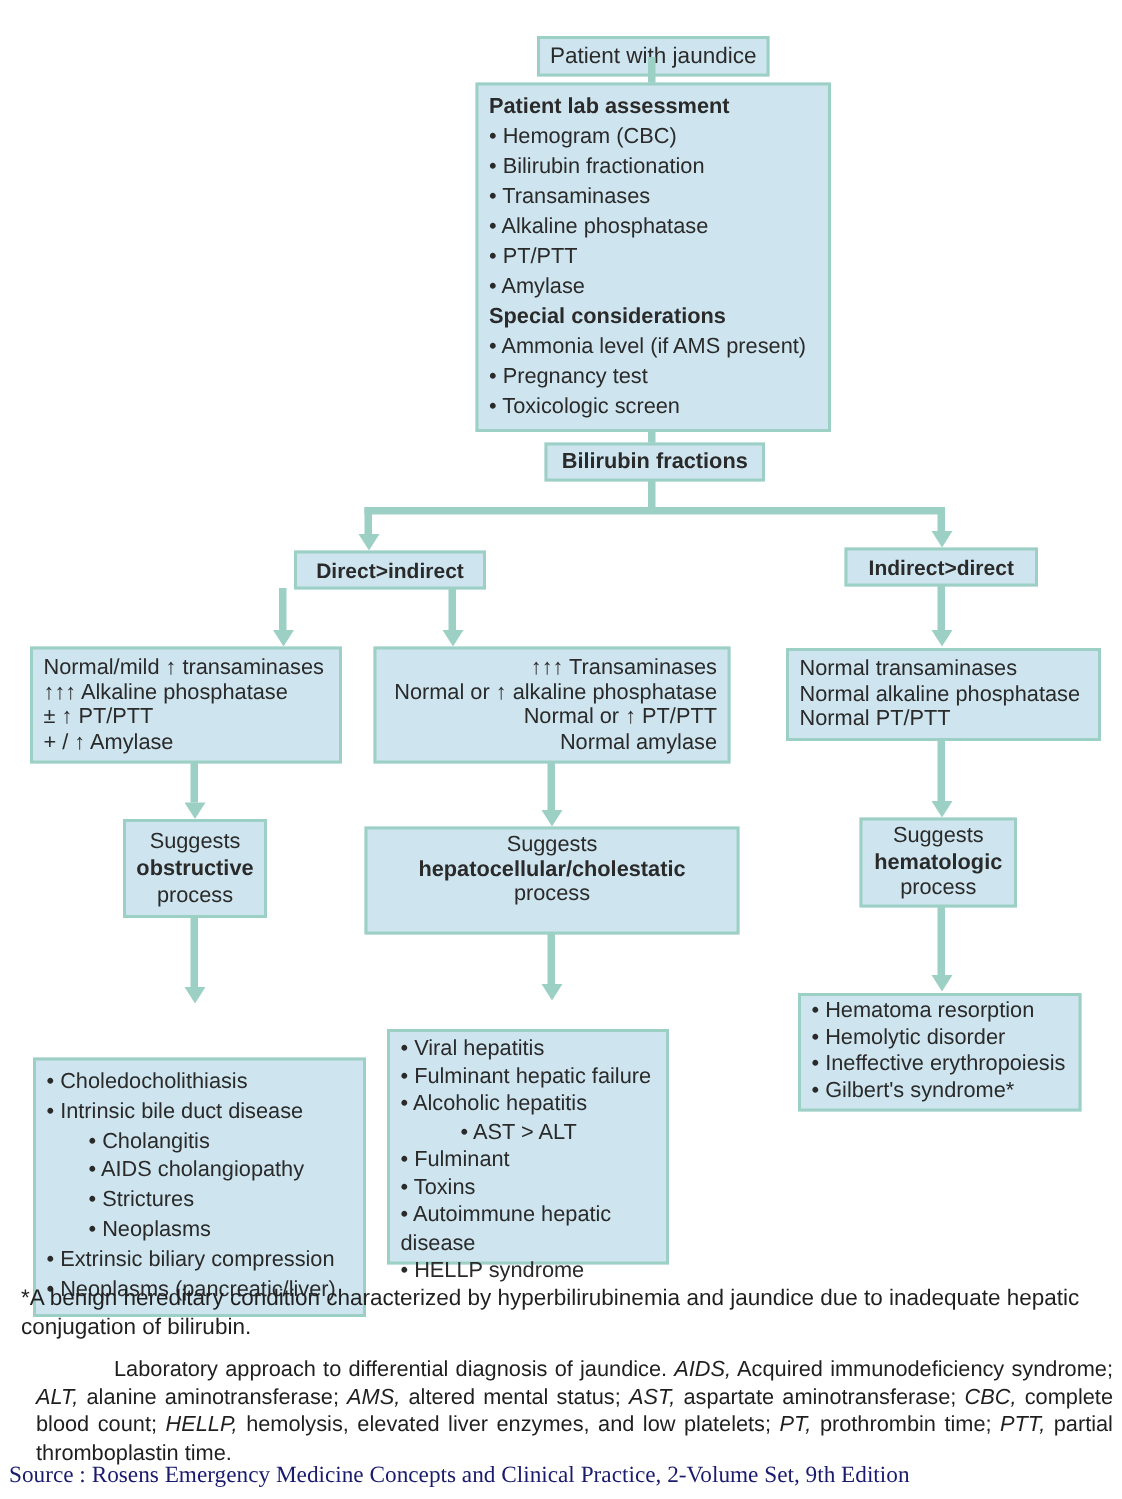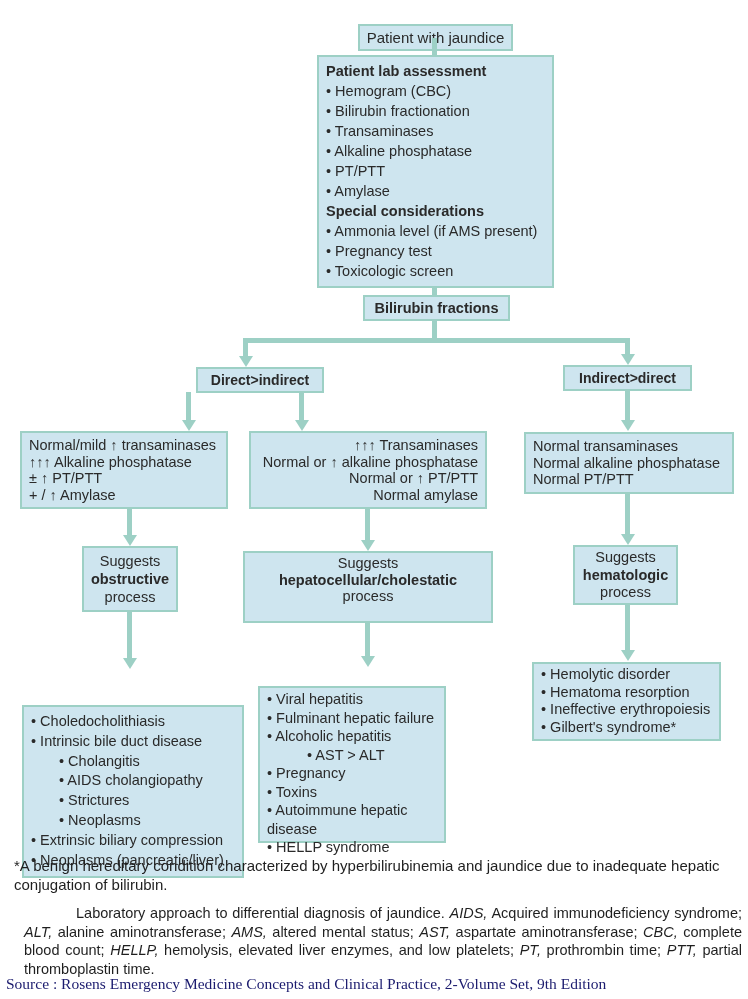--- a/index.html
+++ b/index.html
@@ -128,28 +128,28 @@
       <div class="ind1">• Strictures</div>
       <div class="ind1">• Neoplasms</div>
       <div>• Extrinsic biliary compression</div>
       <div>• Neoplasms (pancreatic/liver)</div>
     </div>
   <div class="box" style="left:258px;top:667px;width:188px;height:157px;padding:2px 7px;line-height:18.5px;margin-top:19px;">
       <div>• Viral hepatitis</div>
       <div>• Fulminant hepatic failure</div>
       <div>• Alcoholic hepatitis</div>
       <div class="ind2">• AST &gt; ALT</div>
-      <div>• Pregnancy</div>
+      <div>• Fulminant</div>
       <div>• Toxins</div>
       <div>• Autoimmune hepatic disease</div>
       <div>• HELLP syndrome</div>
     </div>
   <div class="box" style="left:532px;top:662px;width:189px;height:79px;padding:2px 7px;line-height:17.5px;">
+      <div>• Hematoma resorption</div>
       <div>• Hemolytic disorder</div>
-      <div>• Hematoma resorption</div>
       <div>• Ineffective erythropoiesis</div>
       <div>• Gilbert's syndrome*</div>
     </div>
 
   <div class="footnote">*A benign hereditary condition characterized by hyperbilirubinemia and jaundice due to inadequate hepatic conjugation of bilirubin.</div>
   <div class="caption"><span>Laboratory approach to differential diagnosis of jaundice. </span><i>AIDS,</i><span> Acquired immunodeficiency syndrome; </span><i>ALT,</i><span> alanine aminotransferase; </span><i>AMS,</i><span> altered mental status; </span><i>AST,</i><span> aspartate aminotransferase; </span><i>CBC,</i><span> complete blood count; </span><i>HELLP,</i><span> hemolysis, elevated liver enzymes, and low platelets; </span><i>PT,</i><span> prothrombin time; </span><i>PTT,</i><span> partial thromboplastin time.</span></div>
   <div class="source">Source : Rosens Emergency Medicine Concepts and Clinical Practice, 2-Volume Set, 9th Edition</div>
 
 </div>
 

